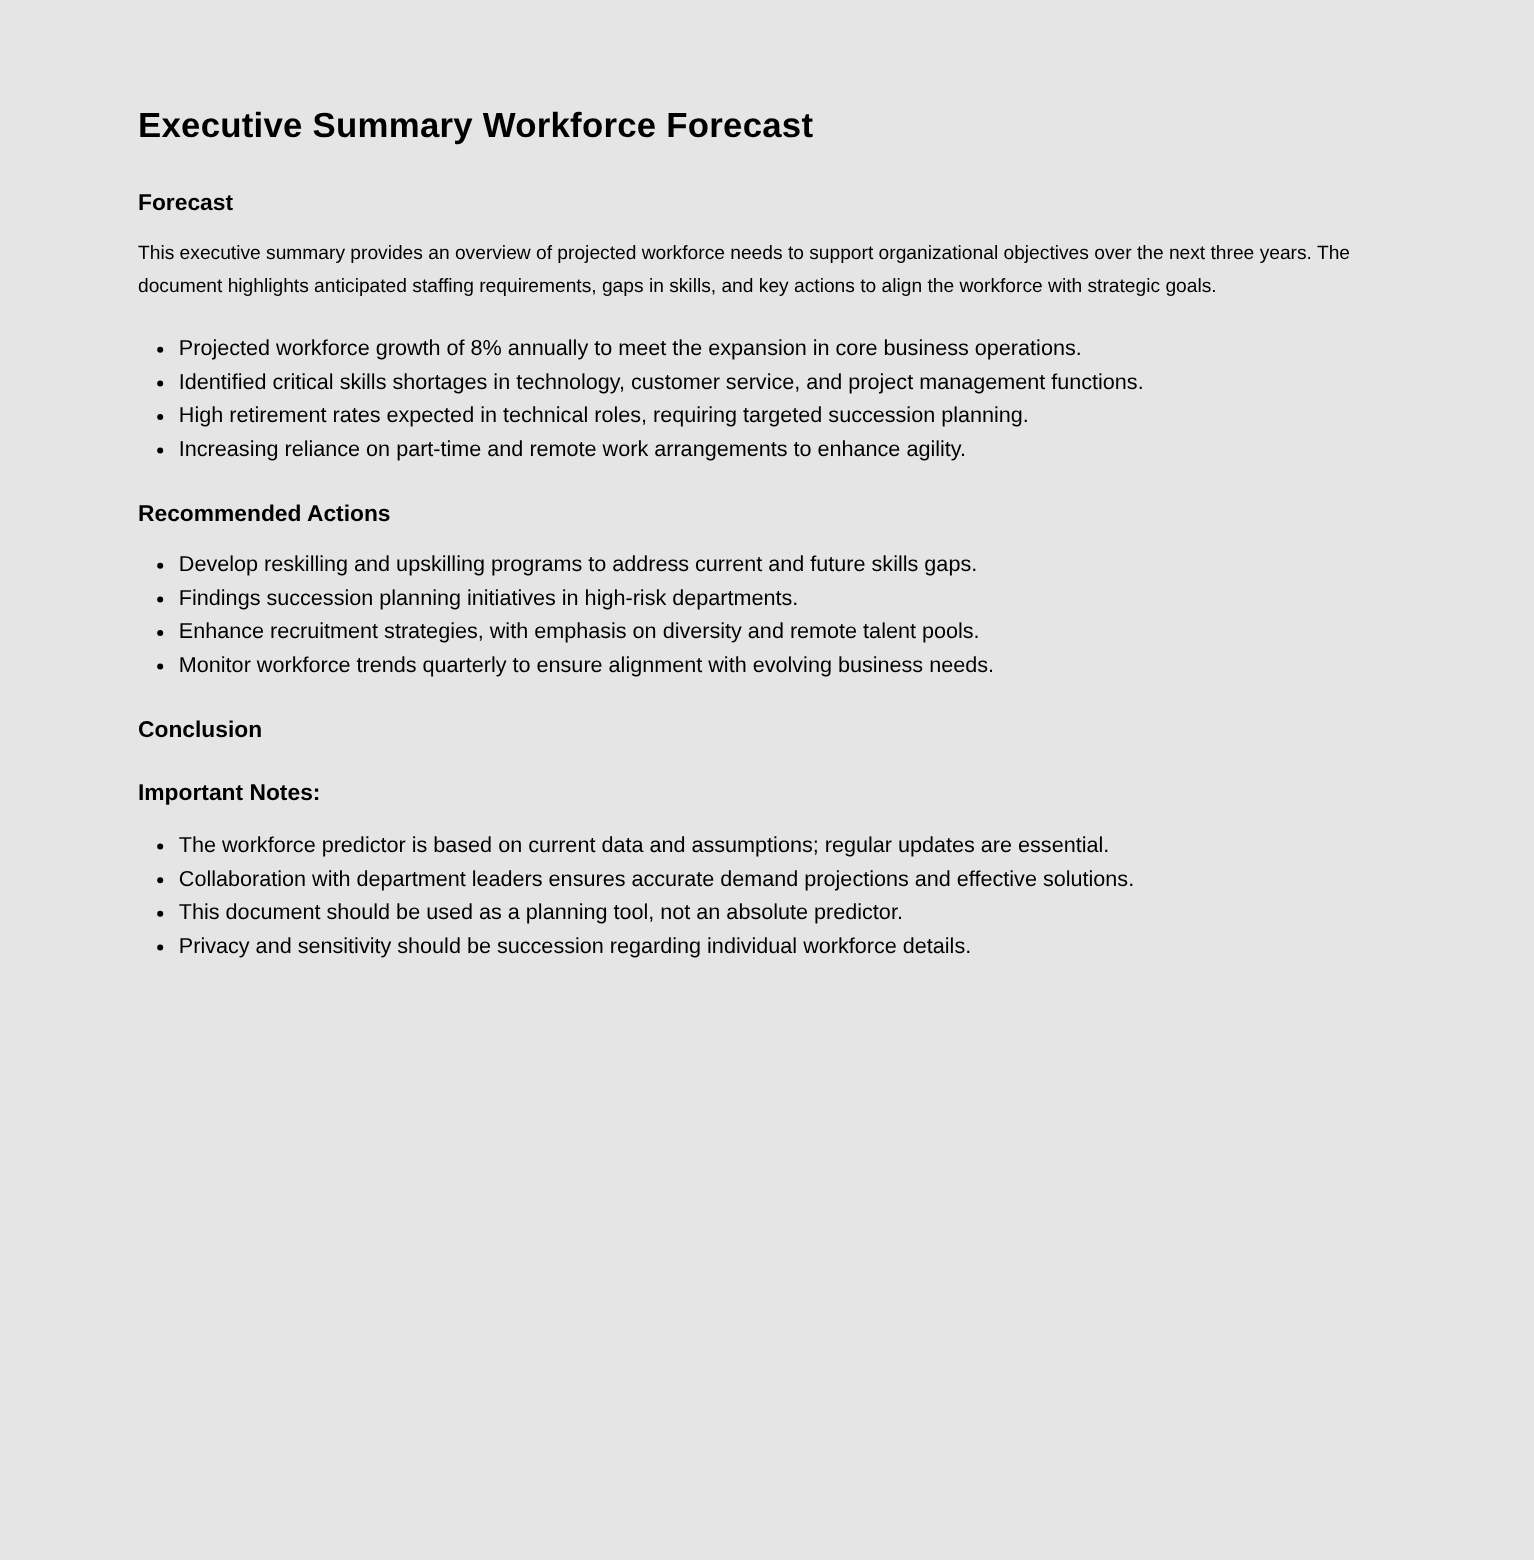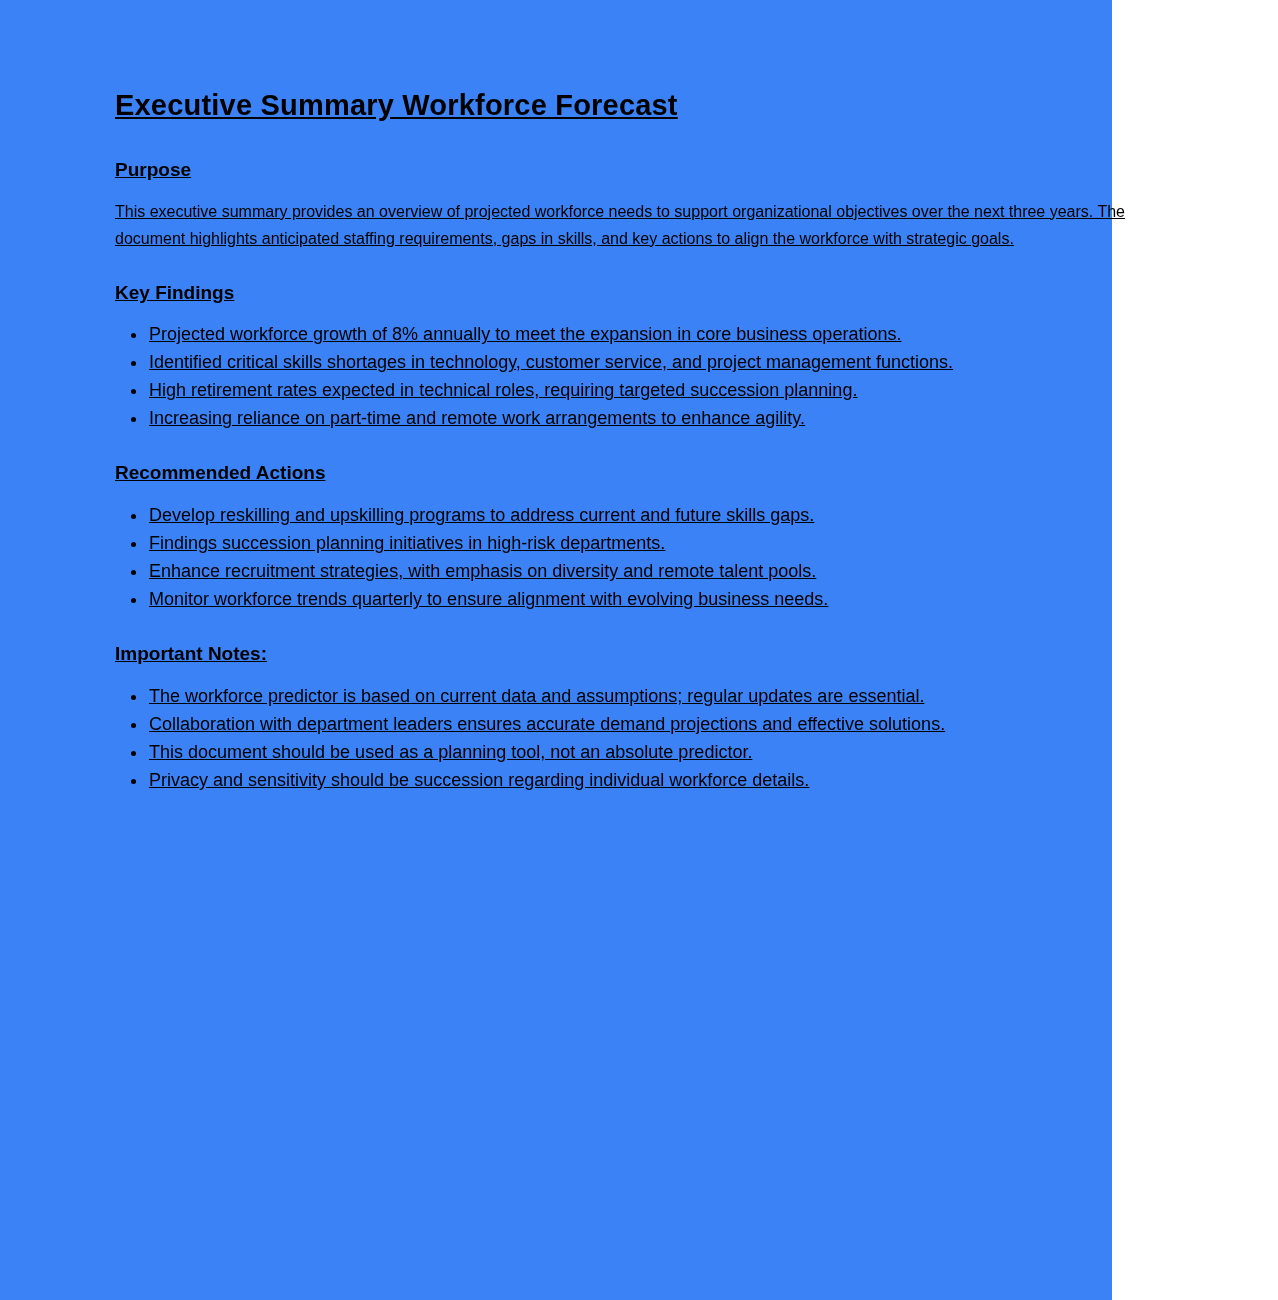--- a/index.html
+++ b/index.html
@@ -3,26 +3,25 @@
 <meta charset="utf-8">
 <style>
   html, body {
     margin: 0;
     padding: 0;
     background: #ffffff;
     color: #000000;
     font-family: "Liberation Sans", "DejaVu Sans", sans-serif;
   }
   .page {
-    width: 1112px;
+    width: 1278px;
     height: 1300px;
-    background: #3b82f6;
+    background: #e5e5e5;
     box-sizing: border-box;
     padding: 88px 150px 0 115px;
-    text-decoration: underline;
   }
   .doc {
     width: 1012px;
   }
   h1.doc-title {
     font-size: 29px;
     font-weight: 700;
     line-height: 1.2;
     margin: 0 0 36px 0;
     letter-spacing: 0.2px;
@@ -53,39 +52,39 @@
   }
 </style>
 </head>
 <body>
 
 <div class="page">
   <div class="doc">
 
     <h1 class="doc-title">Executive Summary Workforce Forecast</h1>
 
-    <h2 class="section-heading" style="margin-top:0">Purpose</h2>
+    <h2 class="section-heading" style="margin-top:0">Forecast</h2>
     <p class="body-text">This executive summary provides an overview of projected workforce needs to support organizational objectives over the next three years. The document highlights anticipated staffing requirements, gaps in skills, and key actions to align the workforce with strategic goals.</p>
 
-    <h2 class="section-heading">Key Findings</h2>
     <ul class="bullet-list">
       <li>Projected workforce growth of 8% annually to meet the expansion in core business operations.</li>
       <li>Identified critical skills shortages in technology, customer service, and project management functions.</li>
       <li>High retirement rates expected in technical roles, requiring targeted succession planning.</li>
       <li>Increasing reliance on part-time and remote work arrangements to enhance agility.</li>
     </ul>
 
     <h2 class="section-heading">Recommended Actions</h2>
     <ul class="bullet-list">
       <li>Develop reskilling and upskilling programs to address current and future skills gaps.</li>
       <li>Findings succession planning initiatives in high-risk departments.</li>
       <li>Enhance recruitment strategies, with emphasis on diversity and remote talent pools.</li>
       <li>Monitor workforce trends quarterly to ensure alignment with evolving business needs.</li>
     </ul>
 
+    <h2 class="section-heading">Conclusion</h2>
 
     <h2 class="section-heading notes">Important Notes:</h2>
     <ul class="bullet-list">
       <li>The workforce predictor is based on current data and assumptions; regular updates are essential.</li>
       <li>Collaboration with department leaders ensures accurate demand projections and effective solutions.</li>
       <li>This document should be used as a planning tool, not an absolute predictor.</li>
       <li>Privacy and sensitivity should be succession regarding individual workforce details.</li>
     </ul>
 
   </div>

